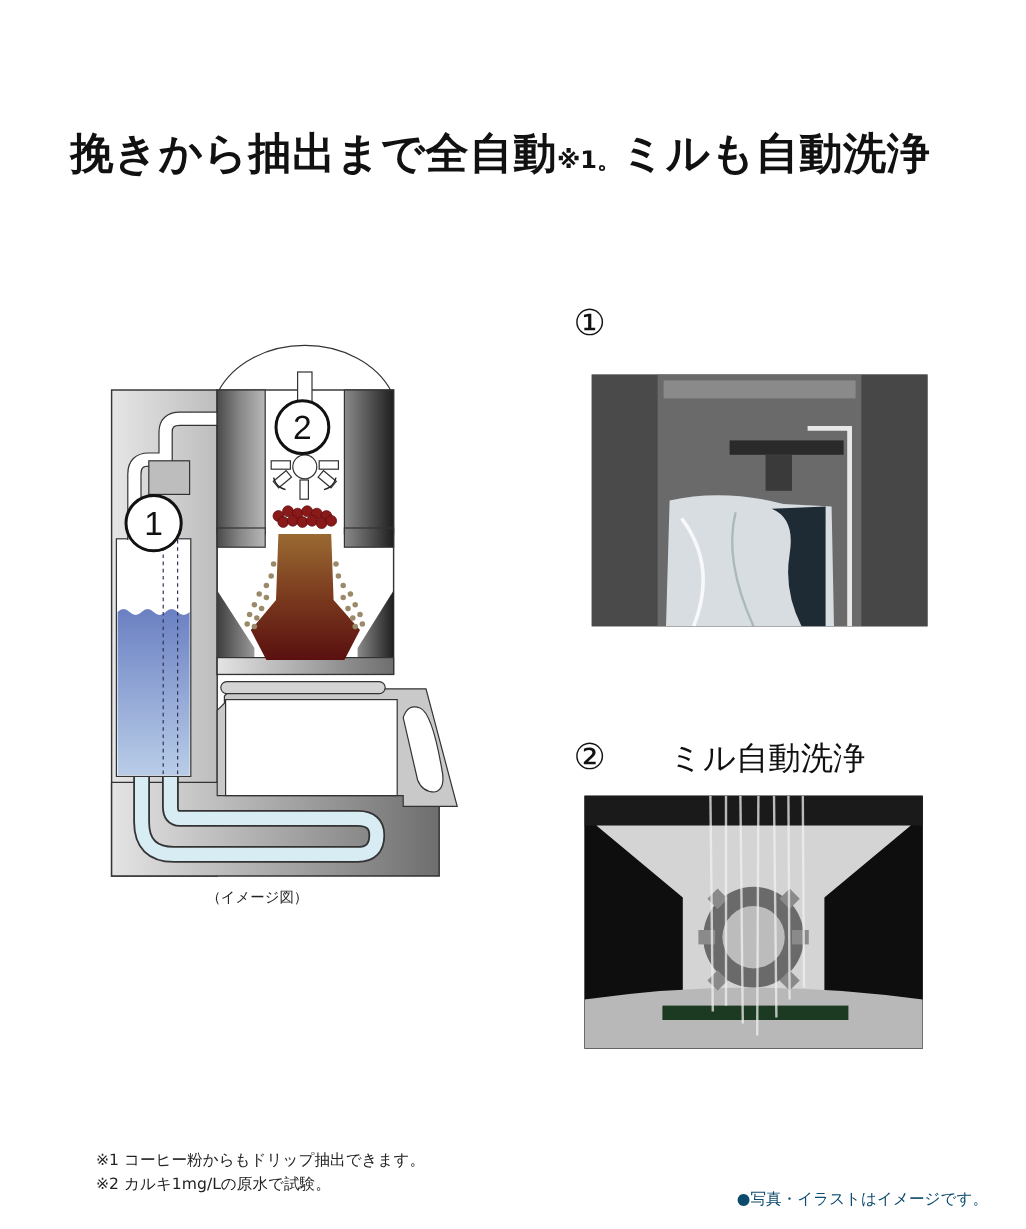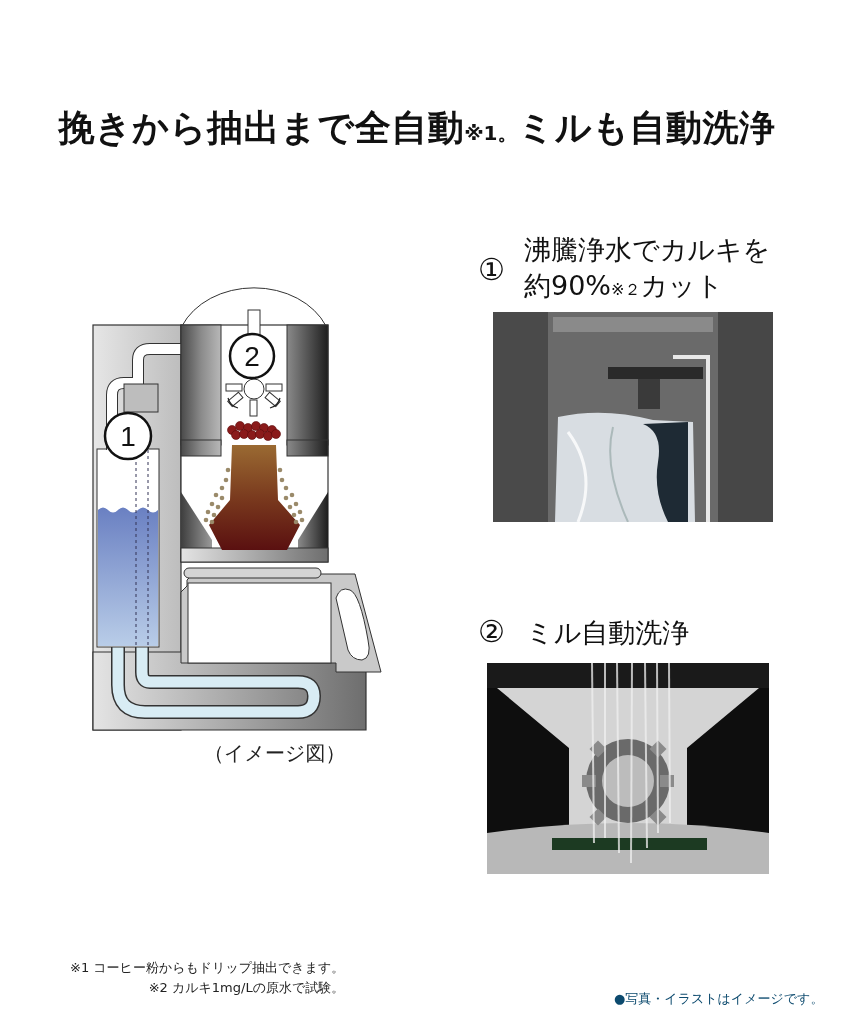--- a/index.html
+++ b/index.html
@@ -2,34 +2,34 @@
 <html><head>
 <meta charset="utf-8">
 <style>
   html, body { margin: 0; padding: 0; background: #ffffff; }
   body { width: 855px; height: 1024px; position: relative; overflow: hidden;
          font-family: "DejaVu Sans", "Liberation Sans", sans-serif; color: #111; }
   .headline { position: absolute; left: 0; top: 80px; width: 834px; text-align: center;
               font-size: 36px; letter-spacing: 0.5px; white-space: nowrap; color: #111; }
   .headline .note { font-size: 20px; letter-spacing: 0; }
   .diagram { position: absolute; left: 0; top: 0; width: 855px; height: 1024px; pointer-events: none; }
-  .diagram-caption { position: absolute; left: 172px; top: 740px; font-size: 20px; color: #222; margin-left: 32px; }
+  .diagram-caption { position: absolute; left: 172px; top: 740px; font-size: 12px; color: #222; }
   .feature-title { position: absolute; font-size: 27px; line-height: 36px; color: #111; }
   .feature-title .num { position: absolute; left: 0; font-size: 30px; }
   .feature-title .note { font-size: 16px; }
   #f1 { left: 478px; top: 232px; }
   #f1 .num { top: 20px; }
   #f1 .lines { margin-left: 46px; }
   #f2 { left: 478px; top: 615px; }
   #f2 .num { top: -1px; }
-  #f2 .lines { margin-left: 48px; }
+  #f2 .lines { margin-left: 80px; }
   .photo { position: absolute; overflow: hidden; }
   #photo1 { left: 493px; top: 312px; width: 280px; height: 210px; background: #4a4a4a; }
   #photo2 { left: 487px; top: 663px; width: 282px; height: 211px; background: #111; }
-  .footnotes { position: absolute; left: 70px; top: 958px; font-size: 13px; line-height: 20px; color: #222; text-align: right; }
+  .footnotes { position: absolute; left: 80px; top: 958px; font-size: 13px; line-height: 20px; color: #222; }
   .disclaimer { position: absolute; left: 614px; top: 990px; font-size: 13px; color: #0c4a6e; }
 </style>
 </head>
 <body>
 
 <h1 class="headline"><span>挽きから抽出まで全自動</span><span class="note">※1。</span><span>ミルも自動洗浄</span></h1>
 
 <svg class="diagram" viewBox="0 0 855 1024" width="855" height="1024">
   <defs>
     <linearGradient id="gFrame" x1="0" x2="1" y1="0" y2="0">
@@ -157,24 +157,20 @@
   <g>
     <circle cx="252" cy="356" r="22" fill="#fff" stroke="#111" stroke-width="2.5"></circle>
     <text x="252" y="366" text-anchor="middle" font-family="Liberation Sans, sans-serif" font-size="28" fill="#111">2</text>
   </g>
 </svg>
 
 <div class="diagram-caption">（イメージ図）</div>
 
 <div class="feature-title" id="f1">
   <span class="num">①</span>
-  <div class="lines">
-    <div>沸騰浄水でカルキを</div>
-    <div><span>約90%</span><span class="note">※２</span><span>カット</span></div>
-  </div>
 </div>
 
 <div class="photo" id="photo1">
   <svg width="280" height="210" viewBox="0 0 280 210">
     <rect width="280" height="210" fill="#4a4a4a"></rect>
     <rect x="55" y="0" width="170" height="210" fill="#6a6a6a"></rect>
     <rect x="60" y="5" width="160" height="15" fill="#8a8a8a"></rect>
     <rect x="115" y="55" width="95" height="12" fill="#2a2a2a"></rect>
     <rect x="145" y="67" width="22" height="30" fill="#3a3a3a"></rect>
     <path d="M180 45 L 215 45 L 215 210" fill="none" stroke="#e8e8e8" stroke-width="4"></path>

